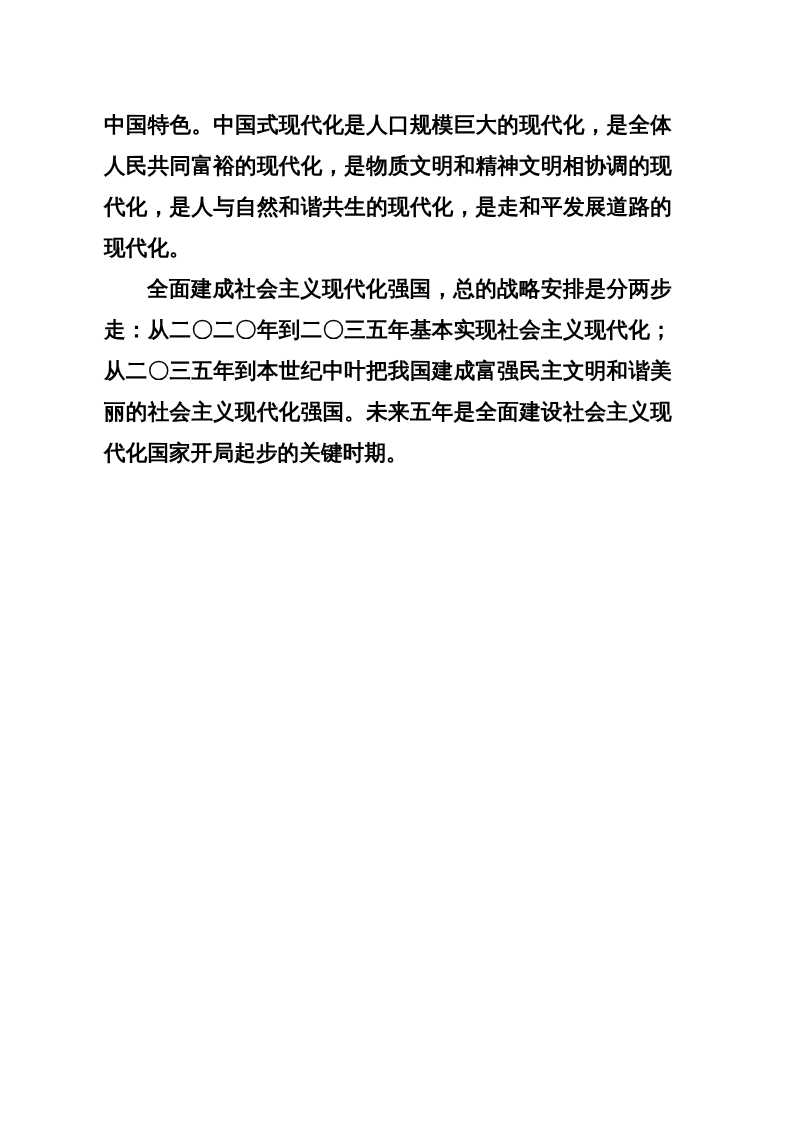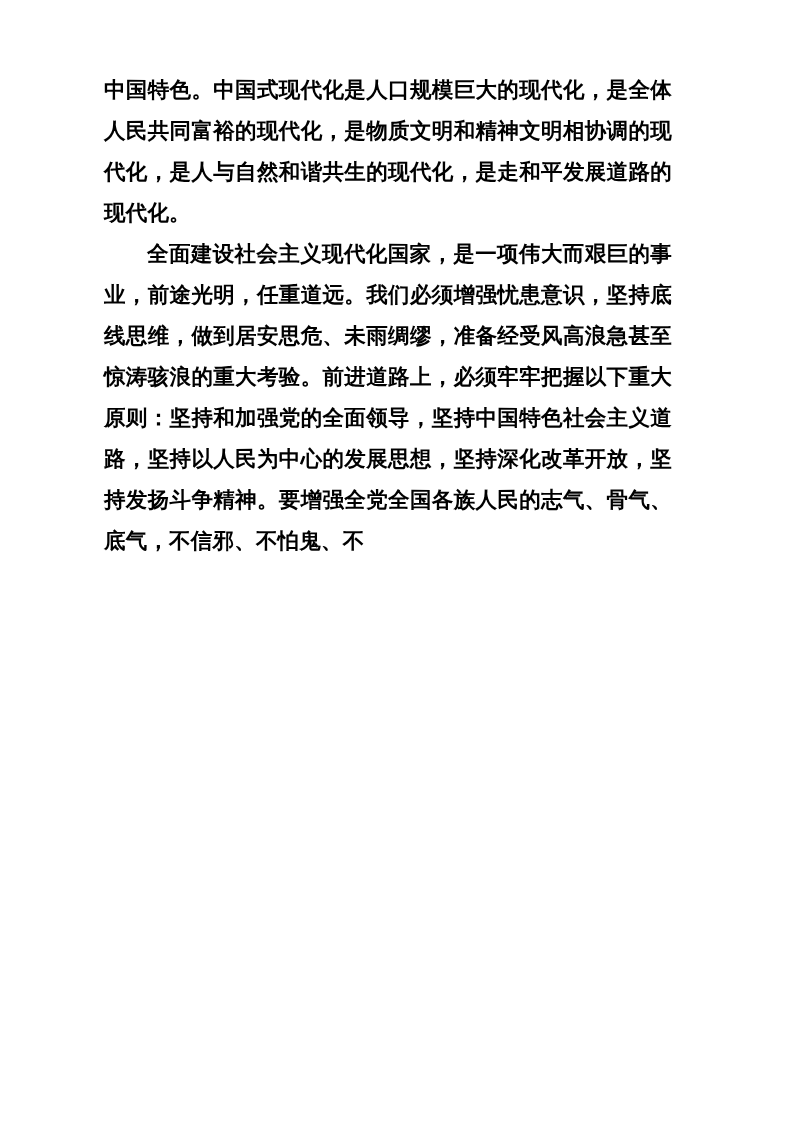--- a/index.html
+++ b/index.html
@@ -13,21 +13,21 @@
     font-family: "DejaVu Sans", sans-serif;
     color: #000000;
     overflow: hidden;
   }
   .page {
     position: relative;
     width: 768px;
     height: 1122px;
     background: #ffffff;
     box-sizing: border-box;
-    padding: 69px 96px 0 104px;
+    padding: 104px 96px 0 104px;
   }
   .doc-body {
     font-size: 21.5px;
     line-height: 41px;
     text-align: justify;
     text-justify: inter-ideograph;
     letter-spacing: 0.2px;
     font-weight: 600;
     font-family: "DejaVu Serif", "Liberation Serif", serif;
   }
@@ -38,15 +38,15 @@
   .para.no-indent {
     text-indent: 0;
   }
 </style>
 </head>
 <body>
 
 <div class="page">
   <div class="doc-body">
     <p class="para no-indent">中国特色。中国式现代化是人口规模巨大的现代化，是全体人民共同富裕的现代化，是物质文明和精神文明相协调的现代化，是人与自然和谐共生的现代化，是走和平发展道路的现代化。</p>
-    <p class="para">全面建设社会主义现代化国家，是一项伟大而艰巨的事业，前途光明，任重道远。我们必须增强忧患意识，坚持底线思维，做到居安思危、未雨绸缪，准备经受风高浪急甚至惊涛骇浪的重大考验。前进道路上，必须牢牢把握以下重大原则：坚持和加强党的全面领导，坚持中国特色社会主义道路，坚持以人民为中心的发展思想，坚持深化改革开放，坚持发扬斗争精神。要增强全党全国各族人民的志气、骨气、底气，不信邪、不怕鬼、不</p>
+    <p class="para">全面建成社会主义现代化强国，总的战略安排是分两步走：从二〇二〇年到二〇三五年基本实现社会主义现代化；从二〇三五年到本世纪中叶把我国建成富强民主文明和谐美丽的社会主义现代化强国。未来五年是全面建设社会主义现代化国家开局起步的关键时期。</p>
   </div>
 </div>
 
 </body></html>

